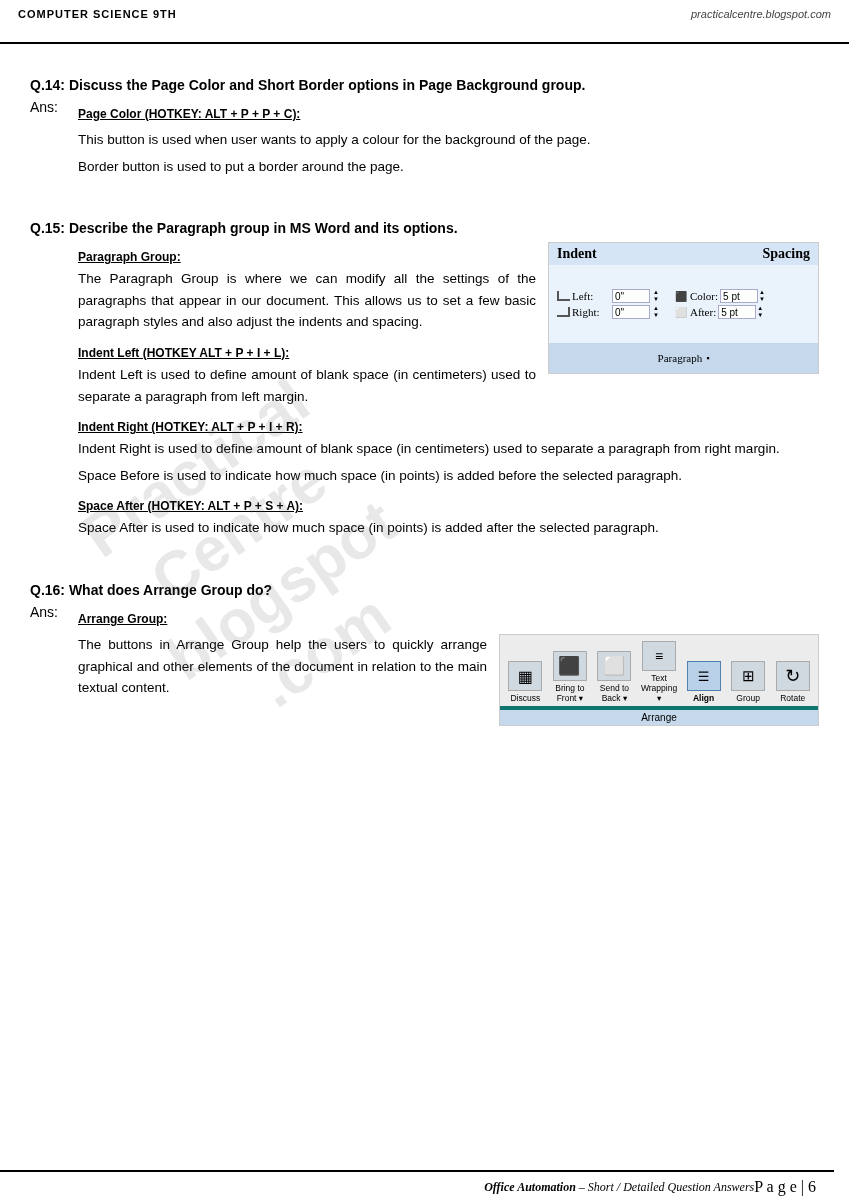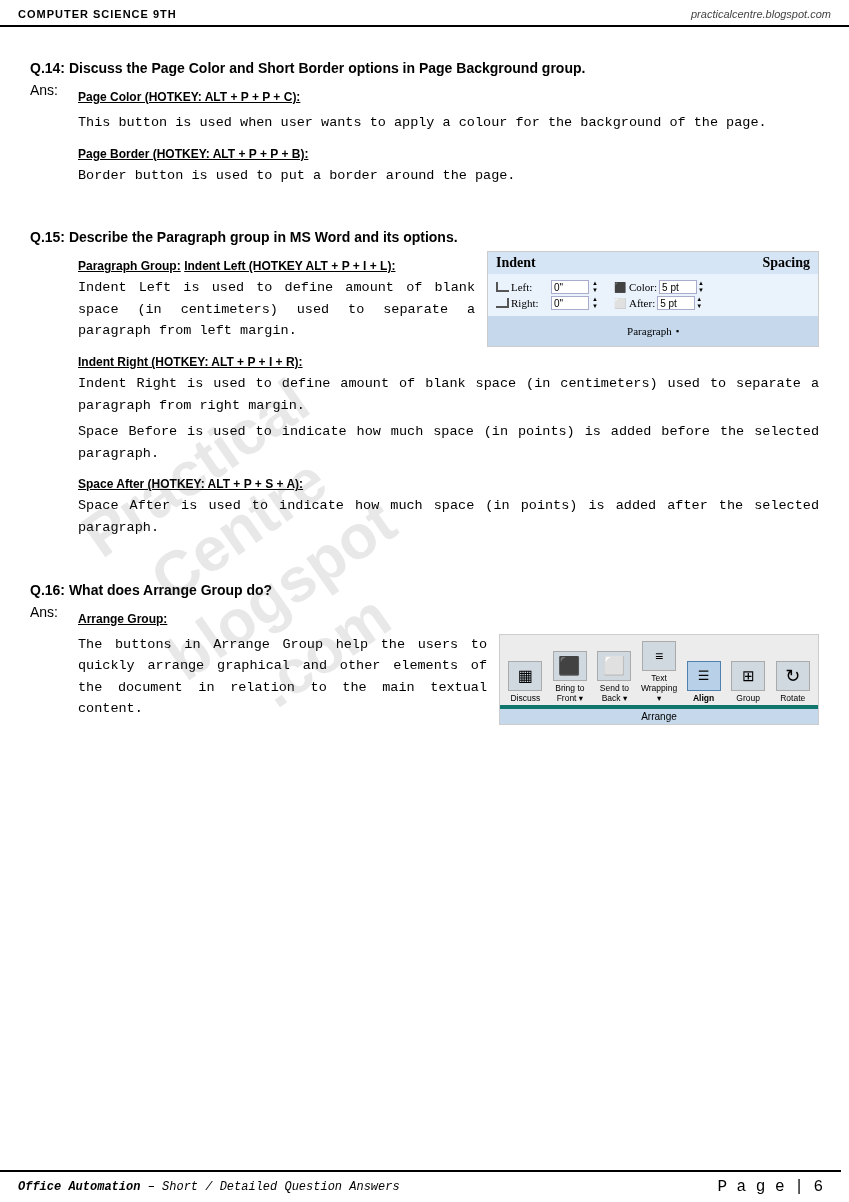--- a/index.html
+++ b/index.html
@@ -16,21 +16,21 @@
       width: 849px;
       min-height: 1202px;
       padding: 0;
       position: relative;
       background: #fff;
     }
     .header {
       display: flex;
       justify-content: space-between;
       align-items: center;
-      padding: 8px 18px 5px 18px;
+      padding: 8px 18px 22px 18px;
       border-bottom: 2px solid #000;
       margin-bottom: 10px;
       text-align: center;
     }
     .header-left {
       font-family: Arial, sans-serif;
       font-size: 11px;
       font-weight: bold;
       text-transform: uppercase;
       letter-spacing: 1px;
@@ -67,21 +67,21 @@
     .sub-heading {
       font-family: Arial, sans-serif;
       font-size: 12px;
       font-weight: bold;
       text-decoration: underline;
       margin-top: 8px;
       margin-bottom: 4px;
       display: inline-block;
     }
     .body-text {
-      font-family: Liberation Mono, monospace;
+      font-family: Liberation Sans, sans-serif;
       font-size: 13.5px;
       text-align: justify;
       line-height: 1.6;
       margin-bottom: 5px;
     }
     .indent-block {
       padding-left: 48px;
     }
     .watermark {
       position: absolute;
@@ -104,31 +104,31 @@
       z-index: 10;
       overflow: hidden;
       white-space: nowrap;
     }
     .paragraph-image {
       float: right;
       margin-left: 12px;
       margin-bottom: 8px;
       border: 1px solid #ccc;
       background: #f0f4f8;
-      width: 332px;
+      width: 271px;
     }
     .paragraph-image .img-header {
       display: flex;
       justify-content: space-between;
       padding: 3px 8px;
       background: #d5e5f5;
       font-weight: bold;
     }
     .paragraph-image .img-body {
-      padding: 4px 8px;
+      padding: 22px 8px;
       background: #eaf2fb;
     }
     .paragraph-image .img-row {
       display: flex;
       align-items: center;
       margin: 2px 0;
     }
     .paragraph-image .img-label {
       display: flex;
       align-items: center;
@@ -217,27 +217,27 @@
       border-top: 4px solid #0f766e;
     }
     .arrange-image .arr-align-active {
       background: #b8d0e8;
       border: 1.5px solid #5080b0;
     }
     .footer {
       position: absolute;
       bottom: 0;
       left: 0;
-      right: 8px;
+      right: 15px;
       border-top: 2px solid #000;
       padding: 6px 18px;
       display: flex;
-      justify-content: space-between;
-      align-items: center;
-      font-family: Liberation Mono, monospace;
+      justify-content: flex-end;
+      align-items: center;
+      font-family: Liberation Serif, serif;
       font-size: 12px;
     }
     .footer-left {
       font-style: italic;
     }
     .footer-left b {
       font-style: normal;
       font-weight: bold;
     }
     .footer-right {
@@ -293,23 +293,20 @@
   <div class="content">
 
     <div>
       <div class="question">Q.14: Discuss the Page Color and Short Border options in Page Background group.</div>
       <div class="ans-line">
         <span class="ans-label">Ans:</span>
         <span class="sub-heading">Page Color (HOTKEY: ALT + P + P + C):</span>
       </div>
       <div class="indent-block">
         <div class="body-text">This button is used when user wants to apply a colour for the background of the page.</div>
-      </div>
-      <div class="indent-block">
-        <span class="sub-heading">Page Border (HOTKEY: ALT + P + P + B):</span>
       </div>
       <div class="indent-block">
         <div class="body-text">Border button is used to put a border around the page.</div>
       </div>
     </div>
 
     <div class="spacer"></div>
     <div class="spacer"></div>
 
     <div class="q15-block">
@@ -370,20 +367,21 @@
             </div>
           </div>
           <div class="img-footer">
             <span>Paragraph</span>
             <span style="font-size:9px;">▪</span>
           </div>
         </div>
 
         
         <span class="sub-heading">Paragraph Group:</span>
+        <div class="body-text">The Paragraph Group is where we can modify all the settings of the paragraphs that appear in our document. This allows us to set a few basic paragraph styles and also adjust the indents and spacing.</div>
 
         
         <span class="sub-heading">Indent Left (HOTKEY ALT + P + I + L):</span>
         <div class="body-text">Indent Left is used to define amount of blank space (in centimeters) used to separate a paragraph from left margin.</div>
 
         
         <span class="sub-heading">Indent Right (HOTKEY: ALT + P + I + R):</span>
         <div class="body-text">Indent Right is used to define amount of blank space (in centimeters) used to separate a paragraph from right margin.</div>
 
         

